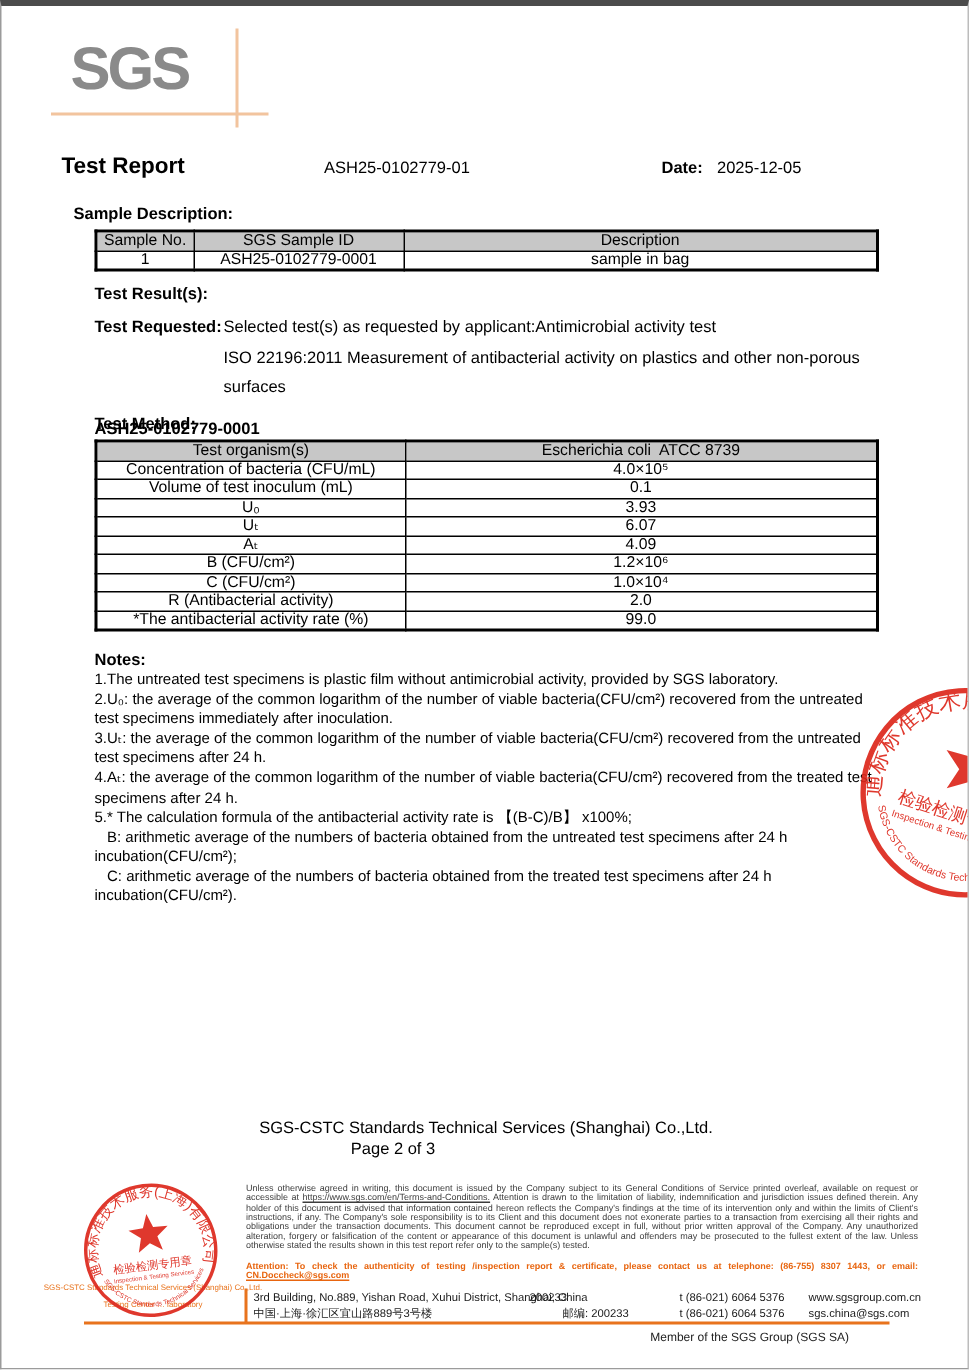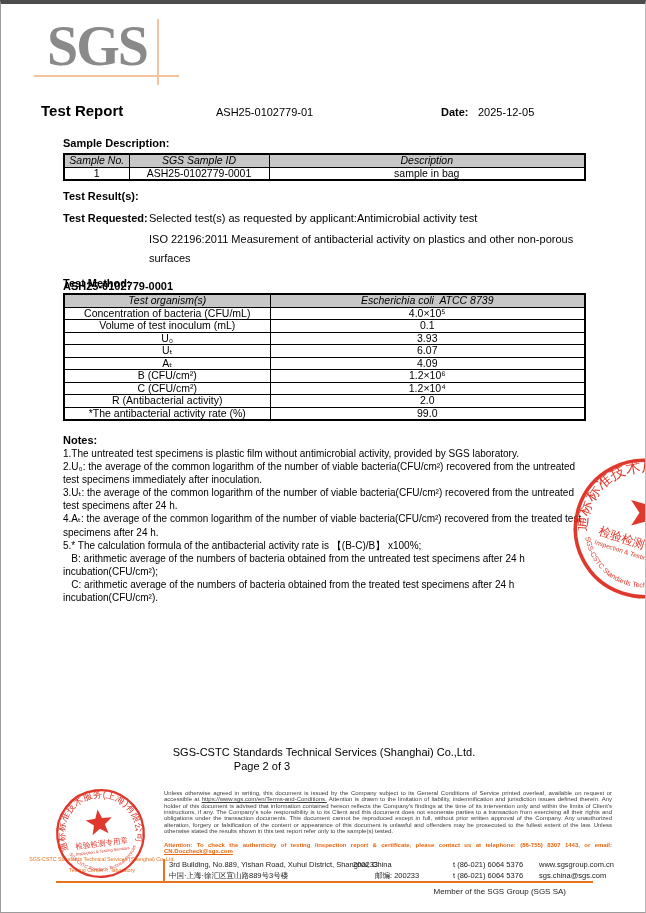--- a/index.html
+++ b/index.html
@@ -5,35 +5,35 @@
   html,body{margin:0;padding:0;background:#ffffff;}
   #page{
     position:relative;width:646px;height:913px;background:#fff;box-sizing:border-box;
     border-top:4px solid #4c4c4c;border-left:1px solid #9b9b9b;
     border-right:1px solid #bcbcbc;border-bottom:1px solid #9b9b9b;
     overflow:hidden;color:#000;
     font-family:"Liberation Sans","DejaVu Sans",sans-serif;font-size:11px;
   }
   .abs{position:absolute;}
   
-  .logo{left:46px;top:14px;font-size:56px;font-weight:bold;color:var(--logo-gray);
-        letter-spacing:-2px;line-height:56px;transform:scaleY(1.0);font-family:Liberation Serif, serif;}
+  .logo{left:46px;top:14px;font-size:40px;font-weight:bold;color:var(--logo-gray);
+        letter-spacing:-2px;line-height:56px;transform:scaleY(1.0);}
   .cropline{background:var(--crop-orange);}
   .title{left:40px;top:98px;font-size:15px;font-weight:bold;}
   .repno{left:215px;top:102px;}
   .datelab{left:440px;top:102px;font-weight:bold;}
   .dateval{left:477px;top:102px;}
   
   .lab{font-size:11px;font-weight:bold;}
   
   table.doc{border-collapse:collapse;table-layout:fixed;width:521px;border:2px solid #000;
             font-size:10.5px;}
   table.doc td,table.doc th{border:1px solid #000;text-align:center;padding:0;
             font-weight:normal;height:11.4px;line-height:11.5px;overflow:hidden;white-space:pre;}
-  table.doc tr.hd td{background:var(--table-header-gray);font-style:italic;}
+  table.doc tr.hd td{background:var(--table-header-gray);}
   
   .notes{left:62px;top:443px;width:528px;font-size:10px;line-height:13.1px;}
   .notes div{white-space:pre-wrap;}
   
   .stamp{position:absolute;color:var(--stamp-red);opacity:.92;z-index:5;}
   
   .f-company{left:0;top:742px;width:646px;text-align:center;font-size:11px;}
   .f-page{left:0;top:756px;width:522px;text-align:center;font-size:11px;}
   .fineprint{left:163px;top:786px;width:448px;font-size:6px;line-height:6.35px;
              text-align:justify;color:#3d3d3d;}
@@ -54,21 +54,21 @@
 
   <div class="abs logo">SGS</div>
   <div class="abs cropline" style="left:33px;top:71px;width:145px;height:2px;"></div>
   <div class="abs cropline" style="left:156px;top:15px;width:2px;height:66px;"></div>
 
   <div class="abs title">Test Report</div>
   <div class="abs repno">ASH25-0102779-01</div>
   <div class="abs datelab">Date:</div>
   <div class="abs dateval">2025-12-05</div>
 
-  <div class="abs lab" style="left:62px;top:133px;">Sample Description:</div>
+  <div class="abs lab" style="left:48px;top:133px;">Sample Description:</div>
   <table class="doc abs" style="left:62px;top:149px;">
     <colgroup>
         <col style="width:65px">
         <col style="width:140px">
         <col style="width:316px">
       </colgroup>
     <tbody>
         <tr class="hd">
       <td>Sample No.</td>
       <td>SGS Sample ID</td>
@@ -119,21 +119,21 @@
     <tr>
           <td>Aₜ</td>
           <td>4.09</td>
         </tr>
     <tr>
           <td>B (CFU/cm²)</td>
           <td>1.2×10⁶</td>
         </tr>
     <tr>
           <td>C (CFU/cm²)</td>
-          <td>1.2×10⁴</td>
+          <td>1.0×10⁴</td>
         </tr>
     <tr>
           <td>R (Antibacterial activity)</td>
           <td>2.0</td>
         </tr>
     <tr>
           <td>*The antibacterial activity rate (%)</td>
           <td>99.0</td>
         </tr>
   </tbody>

